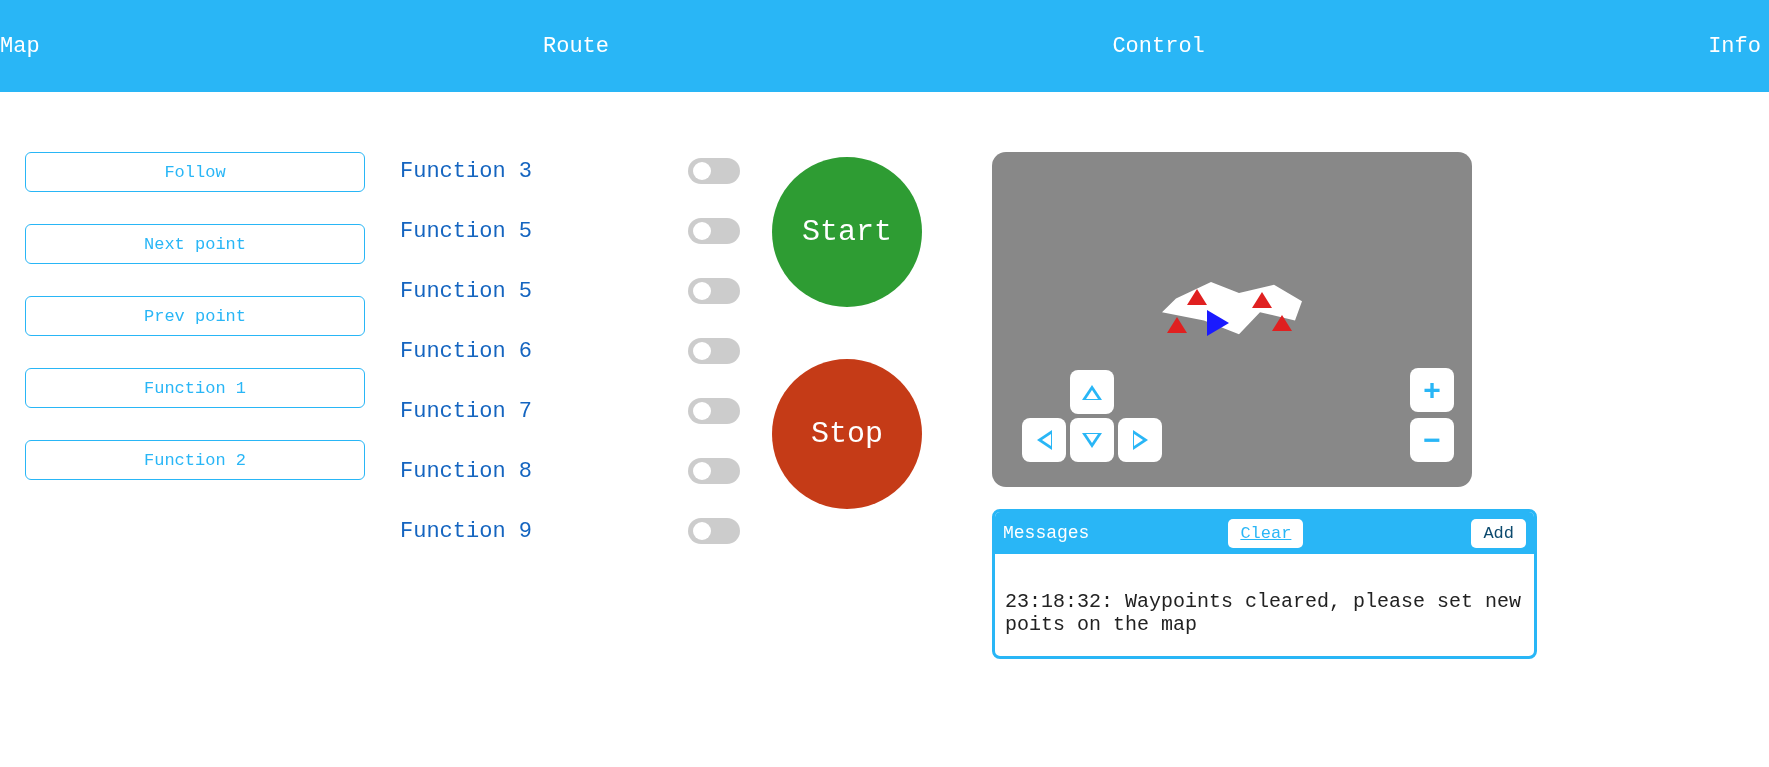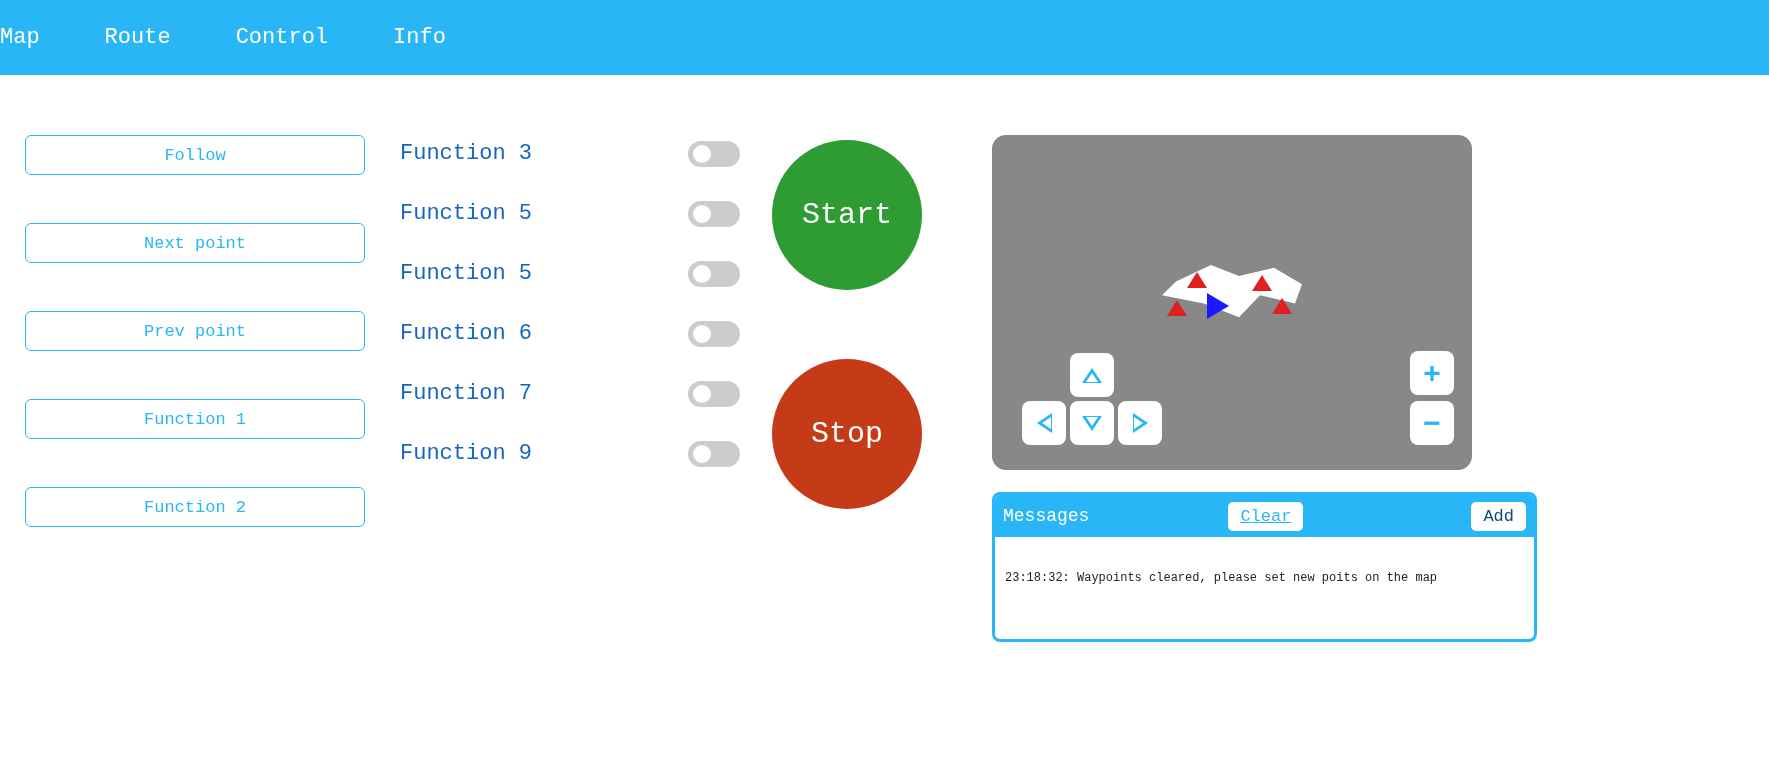--- a/index.html
+++ b/index.html
@@ -5,42 +5,42 @@
   * { box-sizing: border-box; margin: 0; padding: 0; }
   body {
     font-family: "Courier New", monospace;
     background: #fff;
     width: 1769px;
     height: 767px;
     overflow: hidden;
   }
   .header {
     background: #29b6f6;
-    height: 75px;
-    display: flex;
-    justify-content: flex-start;
+    height: 92px;
+    display: flex;
+    justify-content: space-between;
     align-items: center;
     padding-right: 8px;
     gap: 65px;
   }
   .header a {
     color: #fff;
     font-size: 22px;
     font-weight: normal;
     text-decoration: none;
     cursor: pointer;
   }
   .main {
     display: flex;
     padding: 60px 20px 0 25px;
   }
   .col-buttons {
     display: flex;
     flex-direction: column;
-    gap: 48px;
+    gap: 32px;
     width: 340px;
   }
   .pill-btn {
     border: 1px solid #29b6f6;
     color: #29b6f6;
     background: #fff;
     border-radius: 6px;
     height: 40px;
     font-family: inherit;
     font-size: 17px;
@@ -49,21 +49,21 @@
   .col-toggles {
     margin-left: 35px;
     display: flex;
     flex-direction: column;
     gap: 34px;
     padding-top: 6px;
     width: 340px;
   }
   .toggle-row {
     display: flex;
-    align-items: flex-start;
+    align-items: center;
     justify-content: space-between;
     height: 26px;
   }
   .toggle-label {
     color: #1565c0;
     font-size: 22px;
   }
   .toggle {
     width: 52px;
     height: 26px;
@@ -79,21 +79,21 @@
     height: 18px;
     background: #fff;
     border-radius: 50%;
     top: 4px;
     left: 5px;
   }
   .col-circles {
     margin-left: 32px;
     display: flex;
     flex-direction: column;
-    gap: 69px;
+    gap: 52px;
     padding-top: 5px;
   }
   .circle-btn {
     width: 150px;
     height: 150px;
     border-radius: 50%;
     border: none;
     color: #fff;
     font-family: inherit;
     font-size: 30px;
@@ -212,21 +212,22 @@
     font-size: 17px;
     cursor: pointer;
   }
   .msg-btn.clear { color: #29b6f6; margin-right: 160px; text-decoration: underline; }
   .msg-btn.add { color: #0c4a6e; }
   .messages-body {
     flex: 1;
     padding: 20px 10px;
     display: flex;
     flex-direction: column;
-    font-size: 12px;
+    justify-content: flex-end;
+    font-size: 20px;
     color: #222;
   }
 </style>
 </head>
 <body>
 
 <div class="header">
   <a>Map</a>
   <a>Route</a>
   <a>Control</a>
@@ -254,20 +255,24 @@
     <div class="toggle-row">
       <span class="toggle-label">Function 5</span>
       <div class="toggle"></div>
     </div>
     <div class="toggle-row">
       <span class="toggle-label">Function 6</span>
       <div class="toggle"></div>
     </div>
     <div class="toggle-row">
       <span class="toggle-label">Function 7</span>
+      <div class="toggle"></div>
+    </div>
+    <div class="toggle-row">
+      <span class="toggle-label">Function 8</span>
       <div class="toggle"></div>
     </div>
     <div class="toggle-row">
       <span class="toggle-label">Function 9</span>
       <div class="toggle"></div>
     </div>
   </div>
 
   <div class="col-circles">
     <button class="circle-btn start">Start</button>

